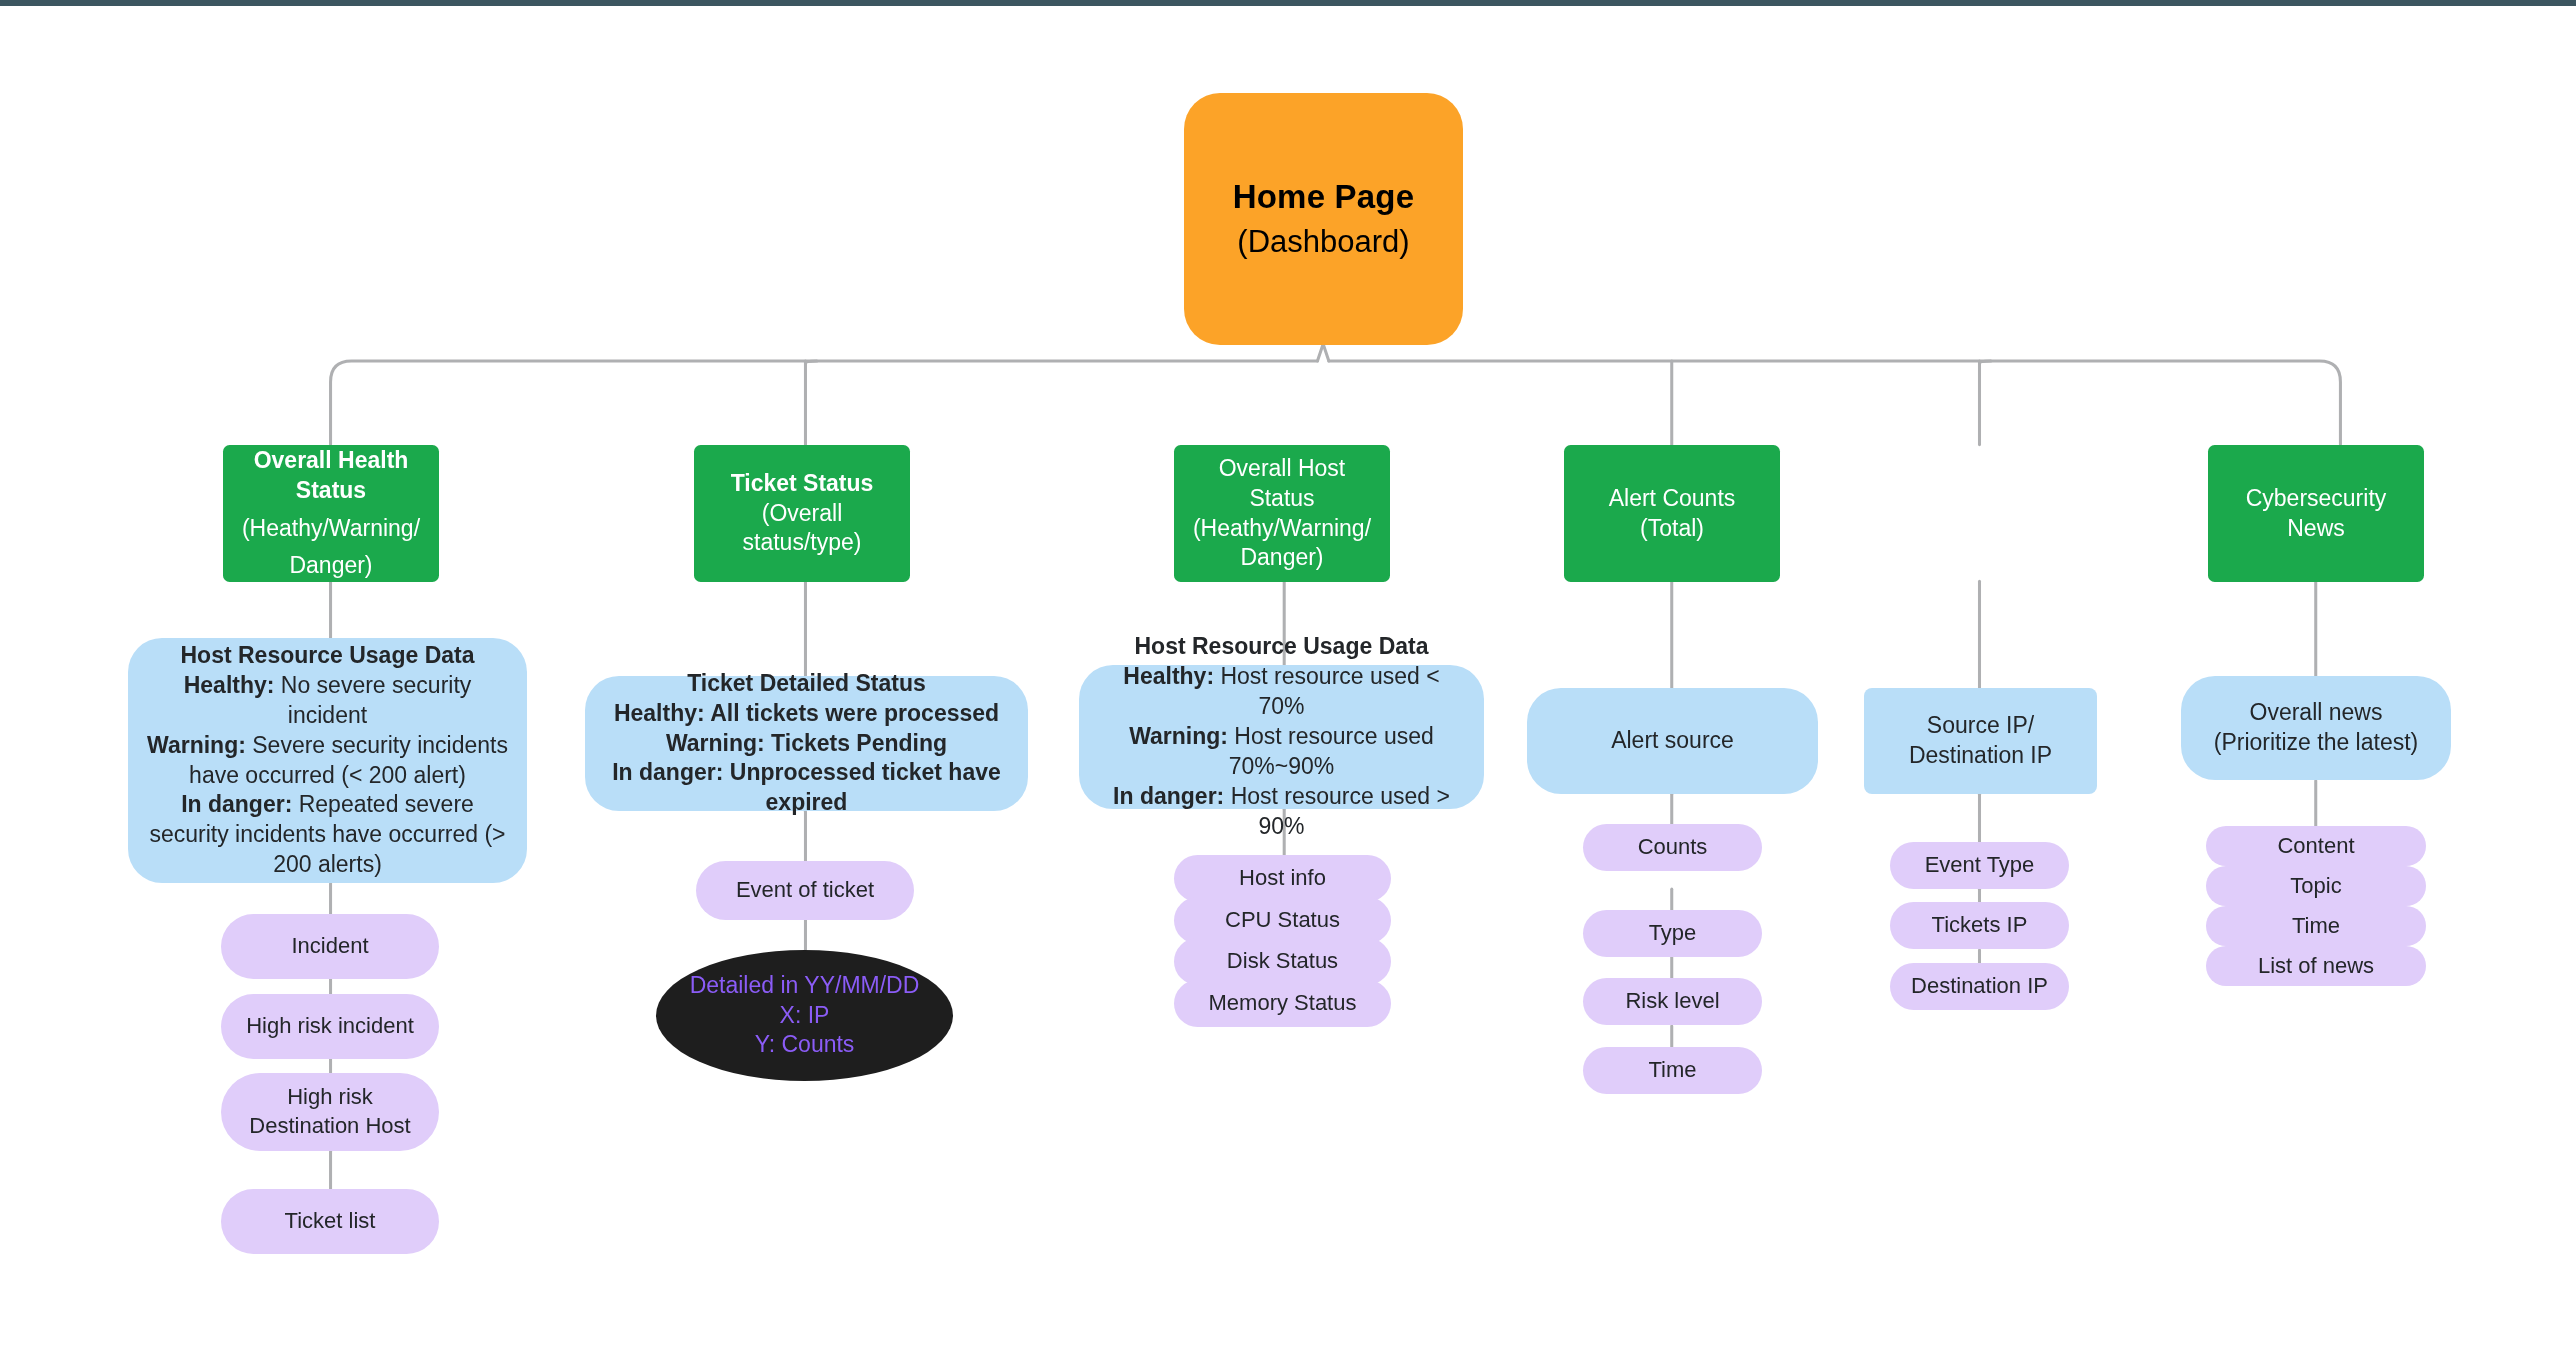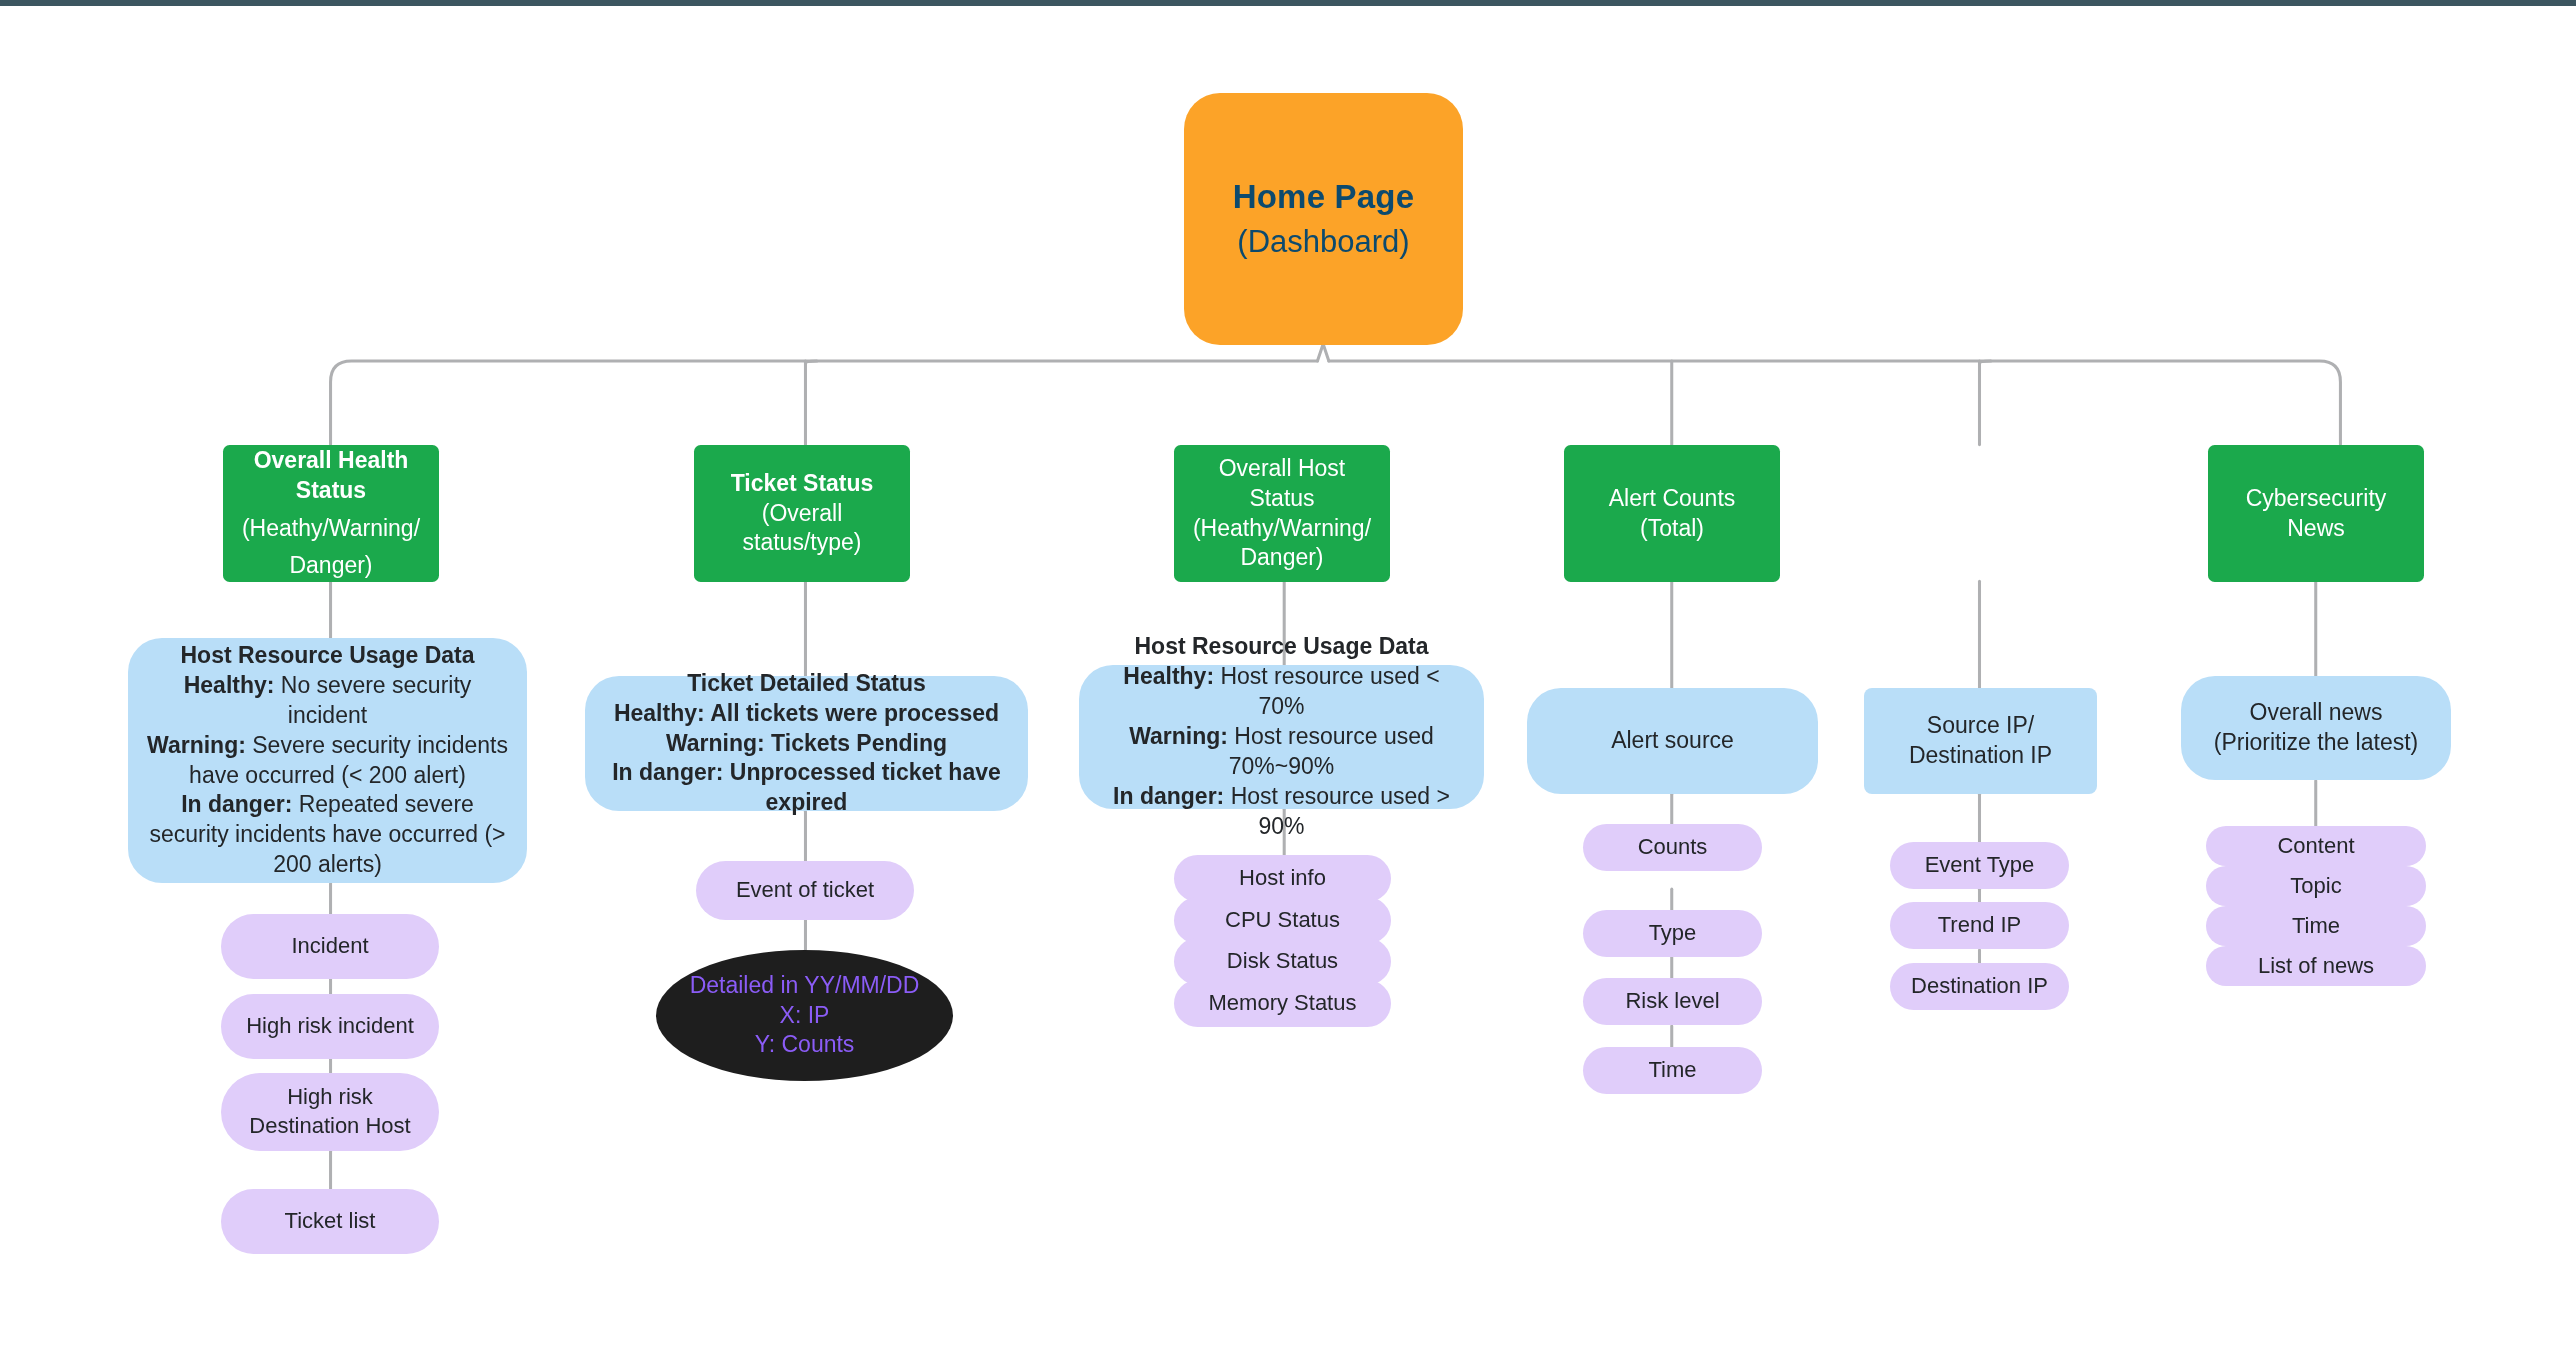--- a/index.html
+++ b/index.html
@@ -36,21 +36,21 @@
     align-items: center;
     justify-content: center;
     text-align: center;
     line-height: 1.30;
   }
 
   
   .n-root {
     background: #FCA328;
     border-radius: 36px;
-    color: #0c4a6e;
+    color: #000000;
     flex-direction: column;
   }
   .n-root .t1 { font-weight: bold; font-size: 33px; letter-spacing: 0.2px; }
   .n-root .t2 { font-weight: normal; font-size: 31px; margin-top: 3.8px; }
 
   
   .n-green {
     background: #1BA94C;
     border-radius: 6.6px;
     color: #ffffff;
@@ -265,21 +265,21 @@
 
   <div class="node n-blue" style="left:1864px; top:688px; width:233px; height:106px;border-radius:8px;">
     <span class="ln">Source IP/</span>
     <span class="ln">Destination IP</span>
   </div>
 
   <div class="node n-purple" style="left:1890px; top:842px; width:179px; height:47px;">
     <span class="ln">Event Type</span>
   </div>
   <div class="node n-purple" style="left:1890px; top:902px; width:179px; height:47px;">
-    <span class="ln">Trend IP</span>
+    <span class="ln">Tickets IP</span>
   </div>
   <div class="node n-purple" style="left:1890px; top:963px; width:179px; height:47px;">
     <span class="ln">Destination IP</span>
   </div>
 
   <div class="node n-green" style="left:2208px; top:445px; width:216px; height:137px;">
     <span class="ln ln1">Cybersecurity News</span>
   </div>
 
   <div class="node n-blue" style="left:2181px; top:676px; width:270px; height:104px;">

